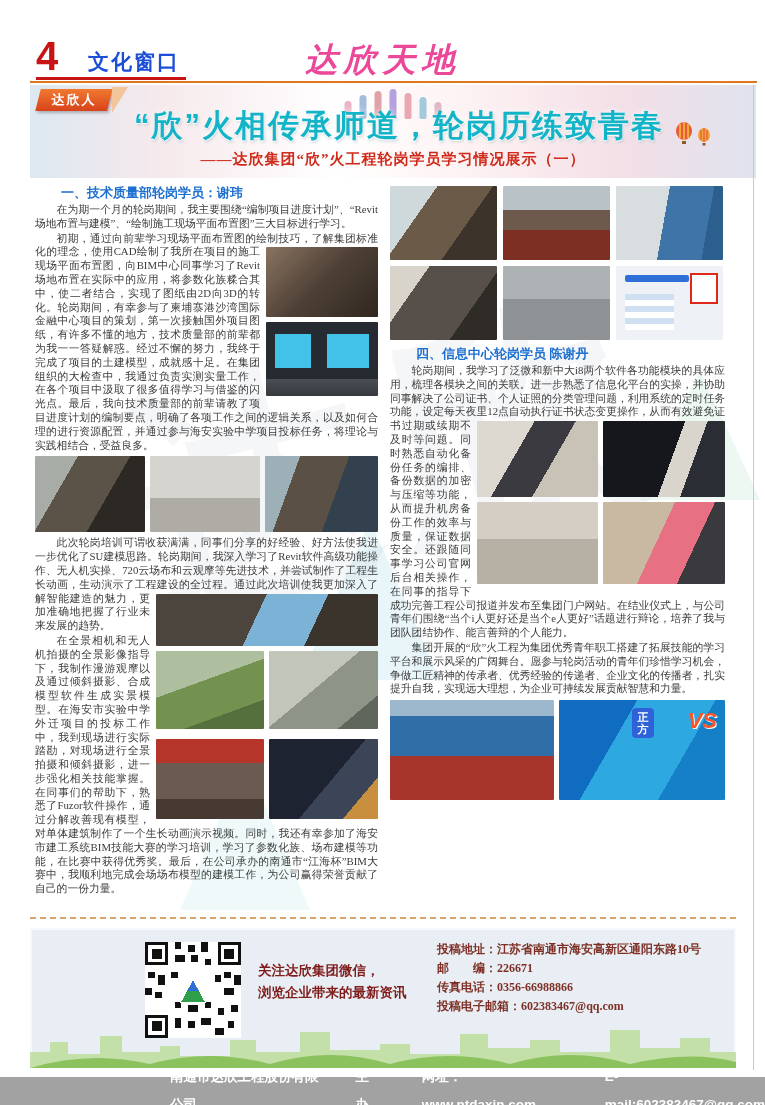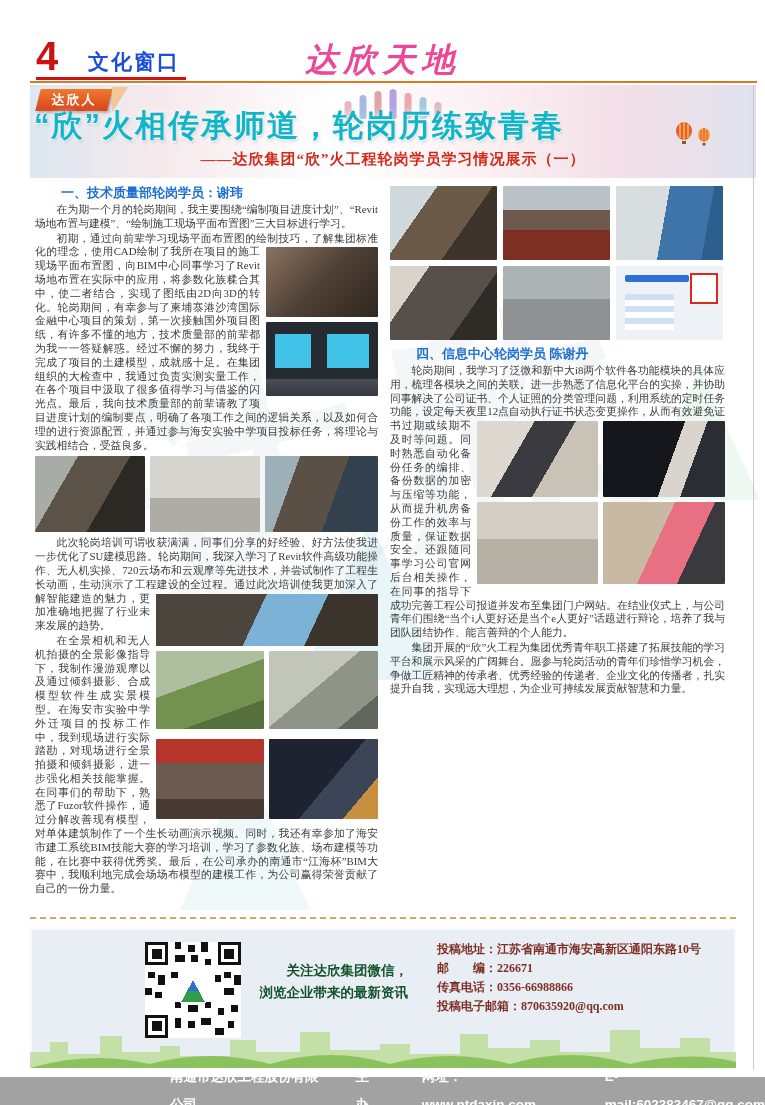--- a/index.html
+++ b/index.html
@@ -20,21 +20,21 @@
   .banner{position:absolute;left:30px;top:85px;width:726px;height:93px;overflow:hidden;
           background:linear-gradient(90deg,#dce8f1 0%,#f6e9ec 18%,#ffffff 42%,#fdf2f3 60%,#f3dfe7 82%,#dfe3ee 100%)}
   .ribbon{position:absolute;left:8px;top:4px;width:72px;height:22px;background:linear-gradient(180deg,#f0792f,#d8431c);
           transform:skewX(-14deg);box-shadow:2px 2px 3px rgba(0,0,0,.25)}
   .ribbon span{display:block;transform:skewX(14deg);text-align:center;
           font:bold 13px/22px "Liberation Sans",sans-serif;color:#fff;letter-spacing:2px}
   .ribbon-fold{position:absolute;left:82px;top:2px;width:0;height:0;
           border-left:16px solid #f2c59a;border-bottom:26px solid transparent}
   .figs{position:absolute;left:50%;top:4px;transform:translateX(-50%);display:flex;gap:8px;align-items:flex-end;height:30px}
   .figs i{display:block;width:7px;border-radius:4px 4px 2px 2px;opacity:.5}
-  .banner-title{position:absolute;left:4px;right:0;top:23px;text-align:left;
+  .banner-title{position:absolute;left:12px;right:0;top:23px;text-align:center;
           font:bold 31px/36px "Liberation Sans",sans-serif;color:#14b4c8;letter-spacing:2px;
           text-shadow:0 1px 0 #fff,0 0 6px rgba(255,255,255,.95),1px 2px 3px rgba(0,70,80,.25)}
   .banner-sub{position:absolute;left:0;right:0;top:64px;text-align:center;
           font:bold 15px/20px "Liberation Serif",serif;color:#d02a1a;letter-spacing:1px}
   .balloons{position:absolute;right:42px;top:36px}
 
   
   .watermark{position:absolute;left:120px;top:330px;font:bold 250px/250px "Liberation Serif",serif;
           color:rgba(110,130,150,.07);transform:rotate(-14deg);z-index:0;letter-spacing:20px}
   .tri{position:absolute;z-index:0}
@@ -86,22 +86,22 @@
   .v-debate{background:linear-gradient(120deg,#0f6cc0 0 35%,#2ea8e0 35% 70%,#1580c8 70%)}
   .badge{position:absolute;left:44%;top:8px;width:18px;background:#2f62d8;color:#fff;border-radius:4px;
          font:bold 11px/12px "Liberation Sans",sans-serif;text-align:center;padding:3px 2px}
   .vsmark{position:absolute;right:8px;top:10px;color:#ff5426;font:bold italic 22px/22px "Liberation Sans",sans-serif;text-shadow:1px 1px 0 #fff}
 
   
   .divider{position:absolute;left:30px;top:917px;width:706px;border-top:2px dashed #d7a56a;z-index:1}
   .infobox{position:absolute;left:30px;top:928px;width:706px;height:140px;background:#e8eef3;z-index:1;overflow:hidden;
            box-shadow:inset 0 0 0 2px #f7fafc}
   .qr{position:absolute;left:115px;top:14px}
-  .wechat{position:absolute;left:228px;top:32px;width:150px;text-align:right;
-          font:bold 13.5px/22px "Liberation Serif",serif;color:#14532d}
+  .wechat{position:absolute;left:228px;top:32px;width:150px;text-align:left;
+          font:bold 13.5px/22px "Liberation Serif",serif;color:#7f1d1d}
   .contrib{position:absolute;left:407px;top:12px;font:bold 12px/19px "Liberation Serif",serif;color:#7e3026}
   .skyline{position:absolute;left:0;bottom:0;width:100%;height:46px}
   .footer{position:absolute;left:0;top:1077px;width:765px;height:28px;background:#a2a2a2;z-index:1;
           display:flex;align-items:center;gap:42px;padding-left:170px;box-sizing:border-box;
           font:bold 13.5px/28px "Liberation Sans",sans-serif;color:#fff}
   .footer .grp{display:flex;gap:28px}
 </style>
 </head>
 <body>
 
@@ -190,20 +190,27 @@
           <span class="prow" style="margin:0 0 5px">
             <span class="ph v-women" style="width:121px;height:76px"></span>
             <span class="ph v-server" style="width:122px;height:76px"></span>
           </span>
           <span class="prow" style="margin:0">
             <span class="ph v-case" style="width:121px;height:82px"></span>
             <span class="ph v-woman" style="width:122px;height:82px"></span>
           </span>
         </span><span>书过期或续期不及时等问题。同时熟悉自动化备份任务的编排、备份数据的加密与压缩等功能，从而提升机房备份工作的效率与质量，保证数据安全。还跟随同事学习公司官网后台相关操作，在同事的指导下成功完善工程公司报道并发布至集团门户网站。在结业仪式上，与公司青年们围绕“当个i人更好还是当个e人更好”话题进行辩论，培养了我与团队团结协作、能言善辩的个人能力。</span></div>
     <div class="para">集团开展的“欣”火工程为集团优秀青年职工搭建了拓展技能的学习平台和展示风采的广阔舞台。愿参与轮岗活动的青年们珍惜学习机会，争做工匠精神的传承者、优秀经验的传递者、企业文化的传播者，扎实提升自我，实现远大理想，为企业可持续发展贡献智慧和力量。</div>
+    <div class="prow">
+      <span class="ph v-award" style="width:164px;height:100px"></span>
+      <span class="ph v-debate" style="width:166px;height:100px">
+        <span class="badge">正方</span>
+        <span class="vsmark">VS</span>
+      </span>
+    </div>
   </div>
 
   <div class="divider"></div>
 
   <div class="infobox">
     <svg class="qr" width="96" height="96" viewBox="0 0 29 29" shape-rendering="crispEdges">
       <rect width="29" height="29" fill="#fff"></rect>
       <g fill="#111">
         <rect x="0" y="0" width="7" height="7"></rect>
           <rect x="22" y="0" width="7" height="7"></rect>
@@ -249,21 +256,21 @@
       <path d="M14.5 11.5 L16.2 14.7 L12.8 14.7 Z" fill="#2f6fd8"></path>
     </svg>
     <div class="wechat">
       <div>关注达欣集团微信，</div>
       <div>浏览企业带来的最新资讯</div>
     </div>
     <div class="contrib">
       <div>投稿地址：江苏省南通市海安高新区通阳东路10号</div>
       <div>邮　　编：226671</div>
       <div>传真电话：0356-66988866</div>
-      <div>投稿电子邮箱：870635920@qq.com</div>
+      <div>投稿电子邮箱：602383467@qq.com</div>
     </div>
     <svg class="skyline" viewBox="0 0 706 46" preserveAspectRatio="none">
       <path d="M0 46 L0 30 L20 30 L20 20 L38 20 L38 32 L70 32 L70 14 L92 14 L92 30 L130 30 L130 24 L150 24 L150 34 L200 34 L200 18 L226 18 L226 30 L270 30 L270 10 L300 10 L300 28 L350 28 L350 22 L380 22 L380 32 L430 32 L430 12 L458 12 L458 26 L500 26 L500 18 L530 18 L530 30 L580 30 L580 8 L610 8 L610 26 L650 26 L650 16 L680 16 L680 30 L706 30 L706 46 Z" fill="#b9dc96" opacity="0.8"></path>
       <path d="M0 46 Q60 28 120 42 Q180 26 240 42 Q300 24 360 42 Q420 26 480 42 Q540 24 600 42 Q660 28 706 40 L706 46 Z" fill="#8cc25e"></path>
     </svg>
   </div>
 
   <div class="footer">
     <div class="grp">
       <span>南通市达欣工程股份有限公司</span>

